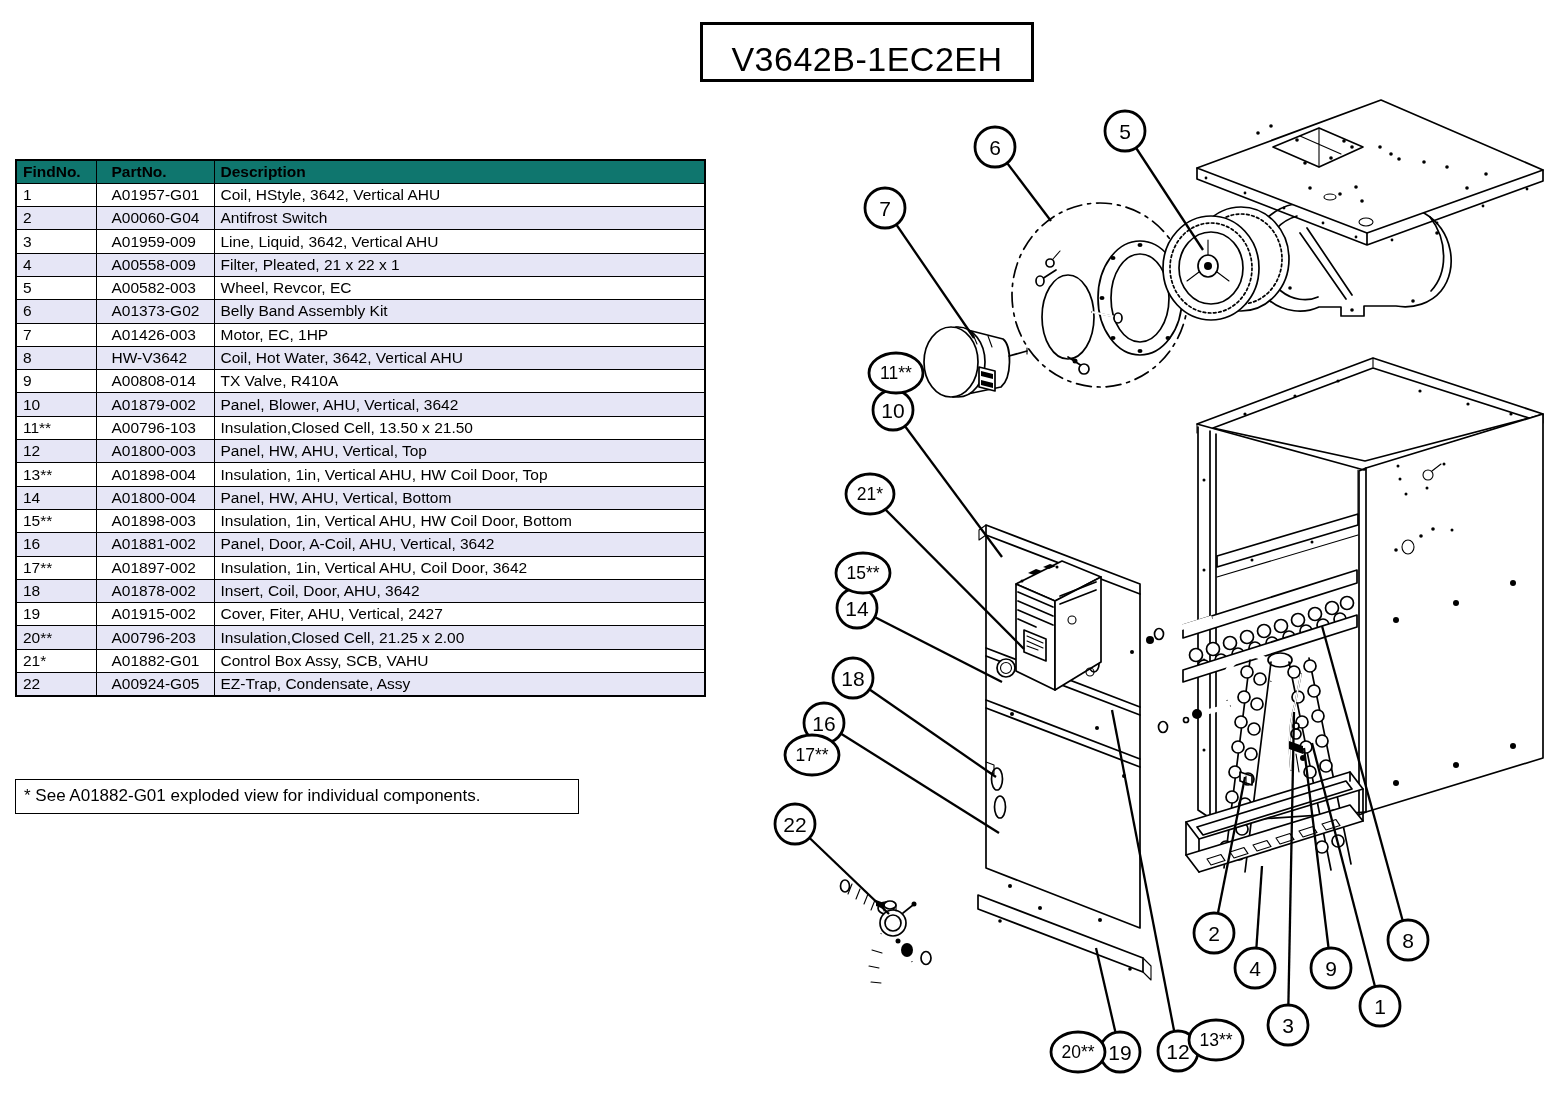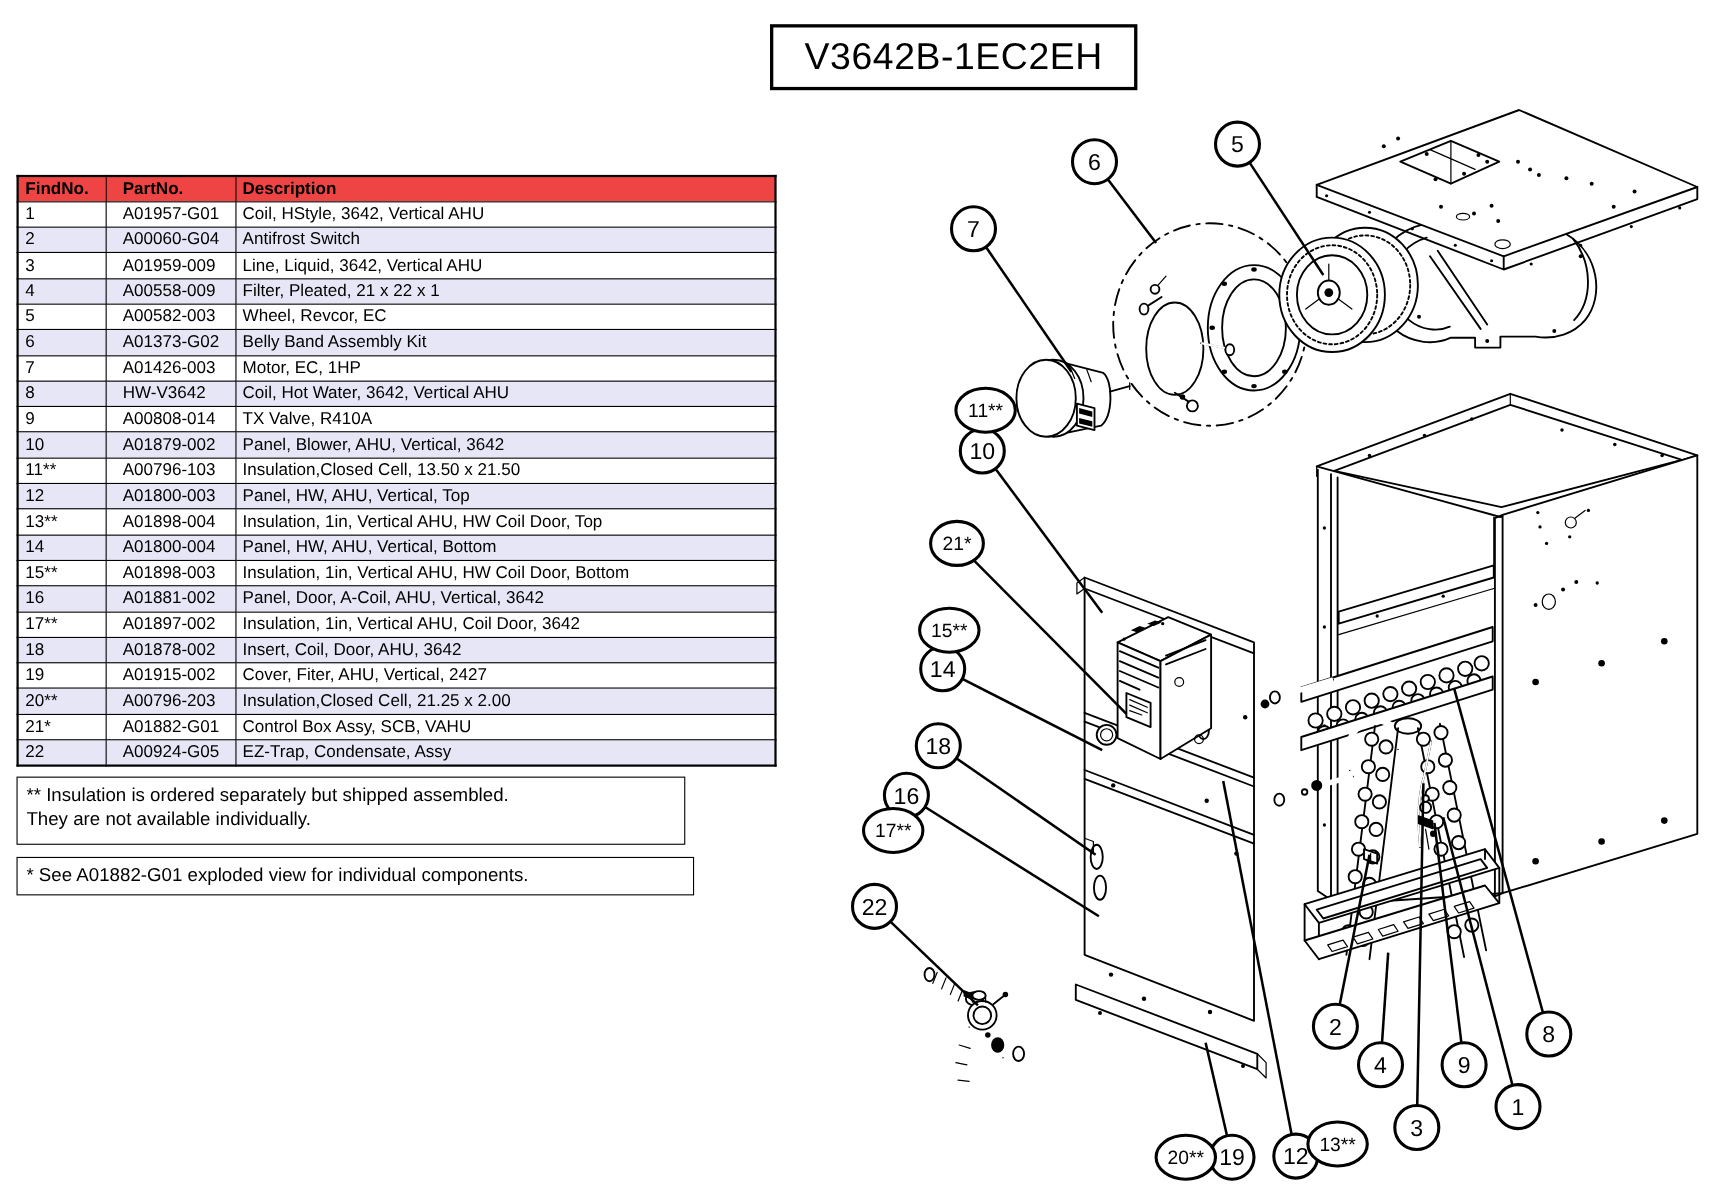--- a/index.html
+++ b/index.html
@@ -1,34 +1,34 @@
 <!DOCTYPE html>
 <html><head>
 <meta charset="utf-8">
 <style>
   html,body{margin:0;padding:0;background:#fff;}
   .page{position:relative;width:1564px;height:1094px;background:#fff;overflow:hidden;
         font-family:"Liberation Sans",sans-serif;color:#000;}
   
   .title-box{position:absolute;left:700px;top:22px;width:328px;height:54px;border:3px solid #000;
-             display:flex;align-items:center;justify-content:center;}
+             display:flex;align-items:flex-end;justify-content:center;}
   .title-box span{font-size:34px;letter-spacing:.5px;}
   
   table.parts{position:absolute;left:15px;top:159px;border-collapse:collapse;border:2px solid #000;}
   table.parts th,table.parts td{border:1.5px solid #000;height:23.3px;padding:0 6px;
       font-size:15.5px;white-space:nowrap;text-align:left;box-sizing:border-box;}
-  table.parts th{font-weight:bold;background:#ef4444;}
+  table.parts th{font-weight:bold;background:#0f766e;}
   table.parts th:nth-child(1),table.parts td:nth-child(1){width:80px;}
   table.parts th:nth-child(2),table.parts td:nth-child(2){width:118px;padding-left:15px;}
   table.parts th:nth-child(3),table.parts td:nth-child(3){width:491px;}
   table.parts tbody tr:nth-child(even){background:#e6e6f6;}
   
   .note{position:absolute;border:1.8px solid #000;font-size:17px;line-height:1.3;padding:5px 8px;box-sizing:border-box;}
   .note-1{left:15px;top:706px;width:608px;height:62px;}
-  .note-2{left:15px;top:779px;width:616px;height:35px;}
+  .note-2{left:15px;top:779px;width:564px;height:35px;}
   
   svg.diagram{position:absolute;left:0;top:0;}
   .ln{fill:none;stroke:#000;stroke-width:1.7;stroke-linecap:round;stroke-linejoin:round;}
   .thin{stroke-width:1.1;}
   .fw{fill:#fff;stroke:#000;stroke-width:1.7;stroke-linejoin:round;}
   .dk{fill:#000;stroke:none;}
   .wht{fill:none;stroke:#fff;}
   .leader{stroke:#000;stroke-width:2.3;}
   .balloon{fill:#fff;stroke:#000;stroke-width:2.8;}
   .balloon-label{font-family:"Liberation Sans",sans-serif;font-size:21px;text-anchor:middle;fill:#000;}
@@ -158,24 +158,20 @@
           <td>Control Box Assy, SCB, VAHU</td>
         </tr>
         <tr>
           <td>22</td>
           <td>A00924-G05</td>
           <td>EZ-Trap, Condensate, Assy</td>
         </tr>
       </tbody>
   </table>
 
-  <div class="note note-1">
-    <span>** Insulation is ordered separately but shipped assembled.</span><br>
-    <span>They are not available individually.</span>
-  </div>
   <div class="note note-2">
     <span>* See A01882-G01 exploded view for individual components.</span>
   </div>
 
   <svg class="diagram" width="1564" height="1094" viewBox="0 0 1564 1094">
 
     <g>
       <polygon class="fw" points="986,525 1140,584 1140,928 986,868"></polygon>
       <path class="ln" d="M986,535 L1140,594"></path>
       <path class="ln" d="M986,648 L1140,707 M986,656 L1140,715"></path>

